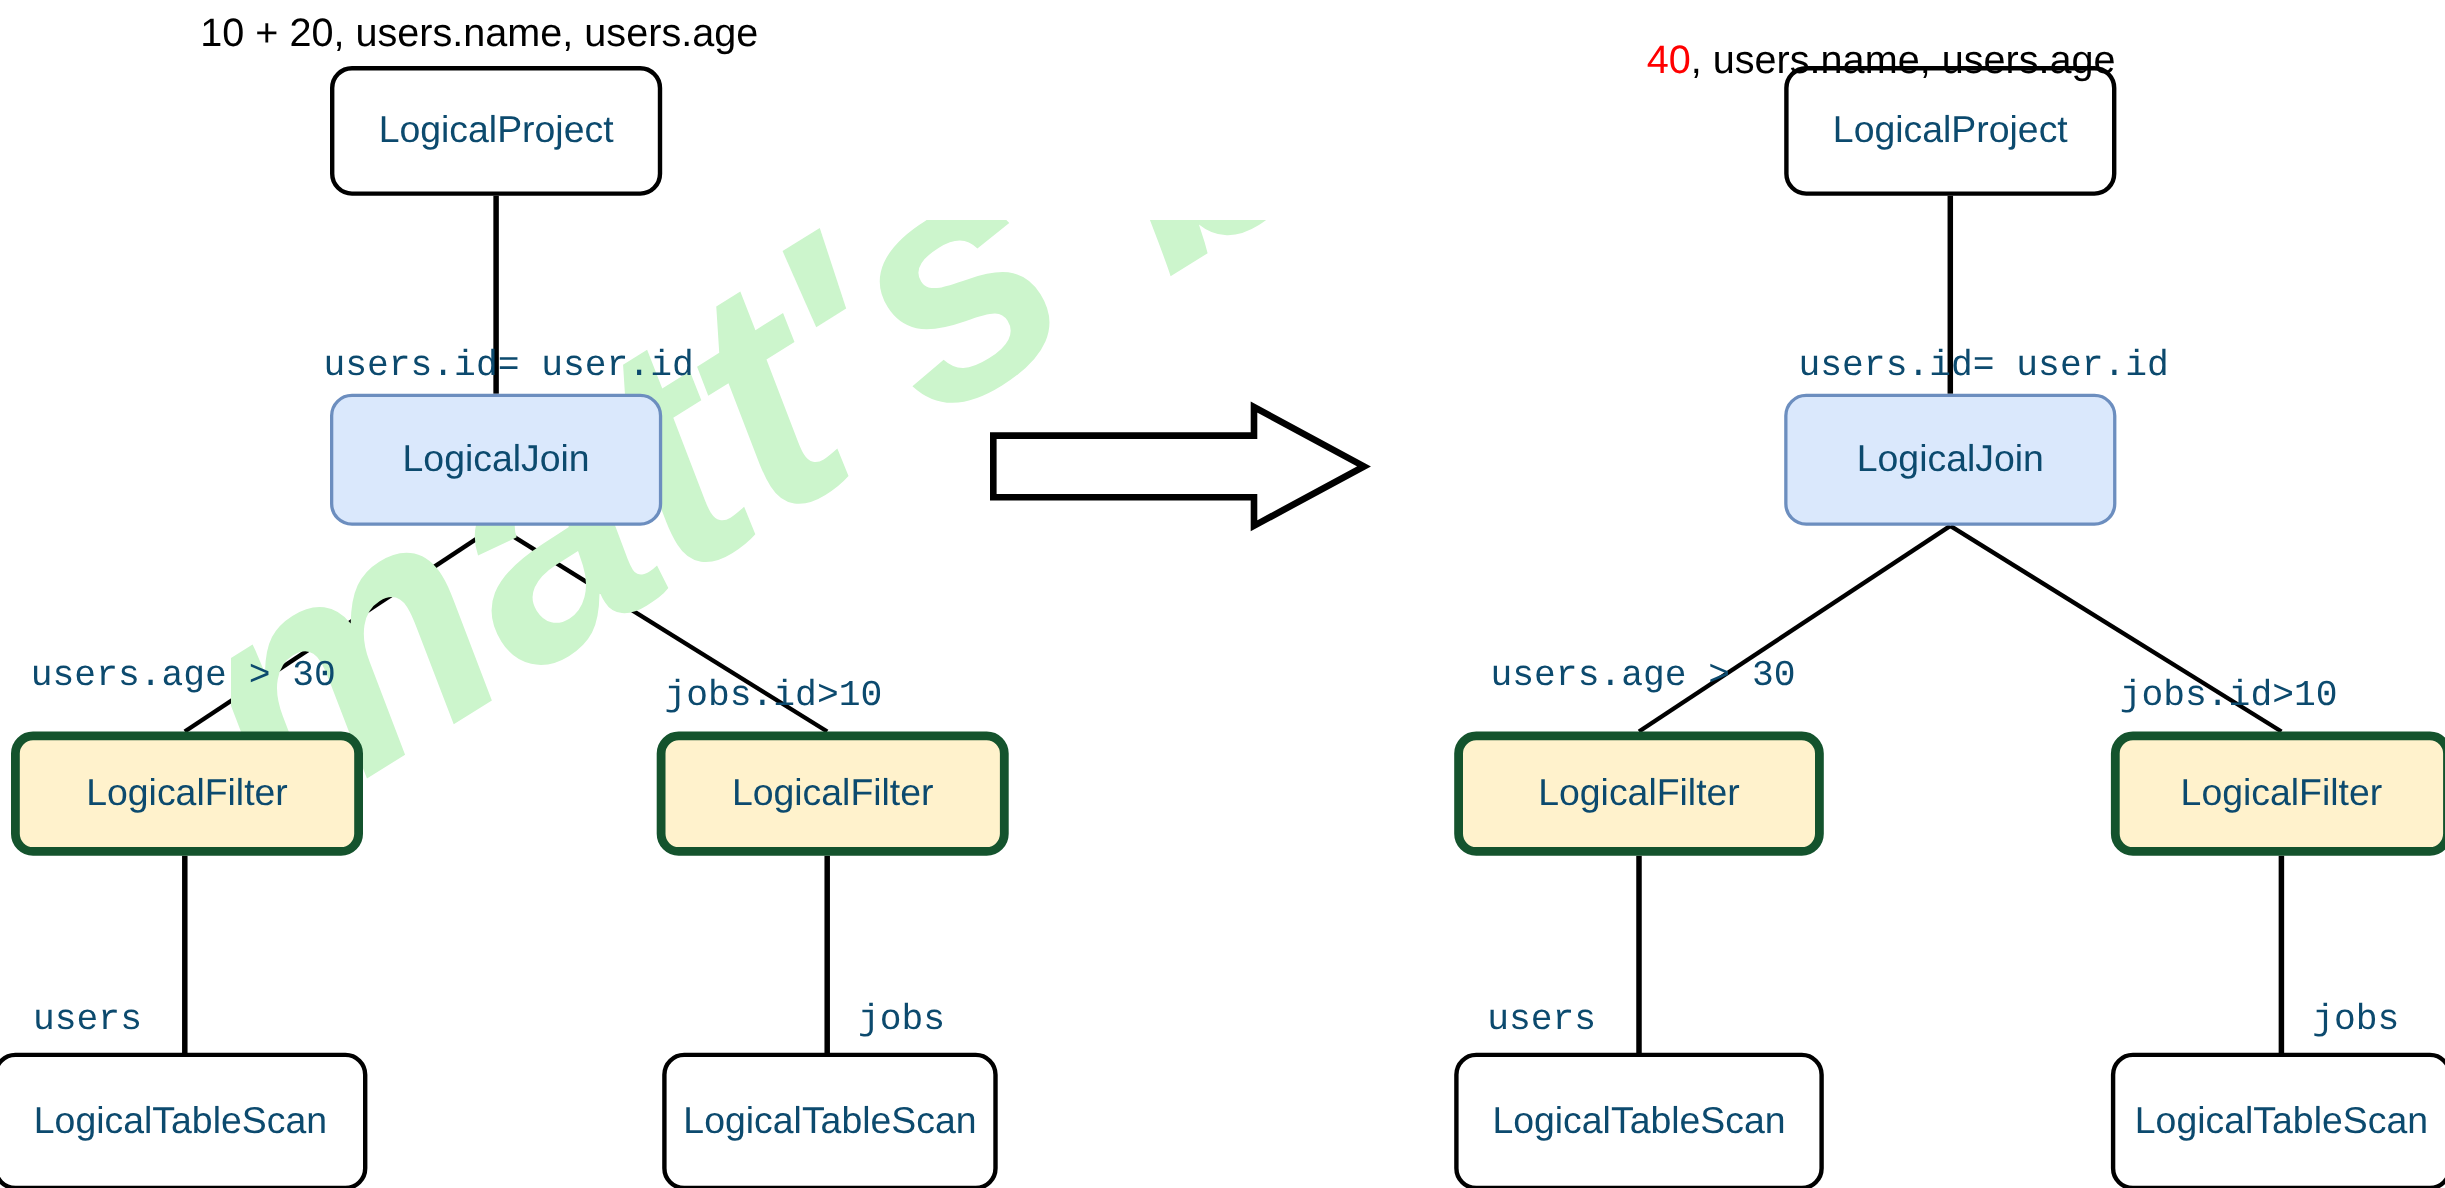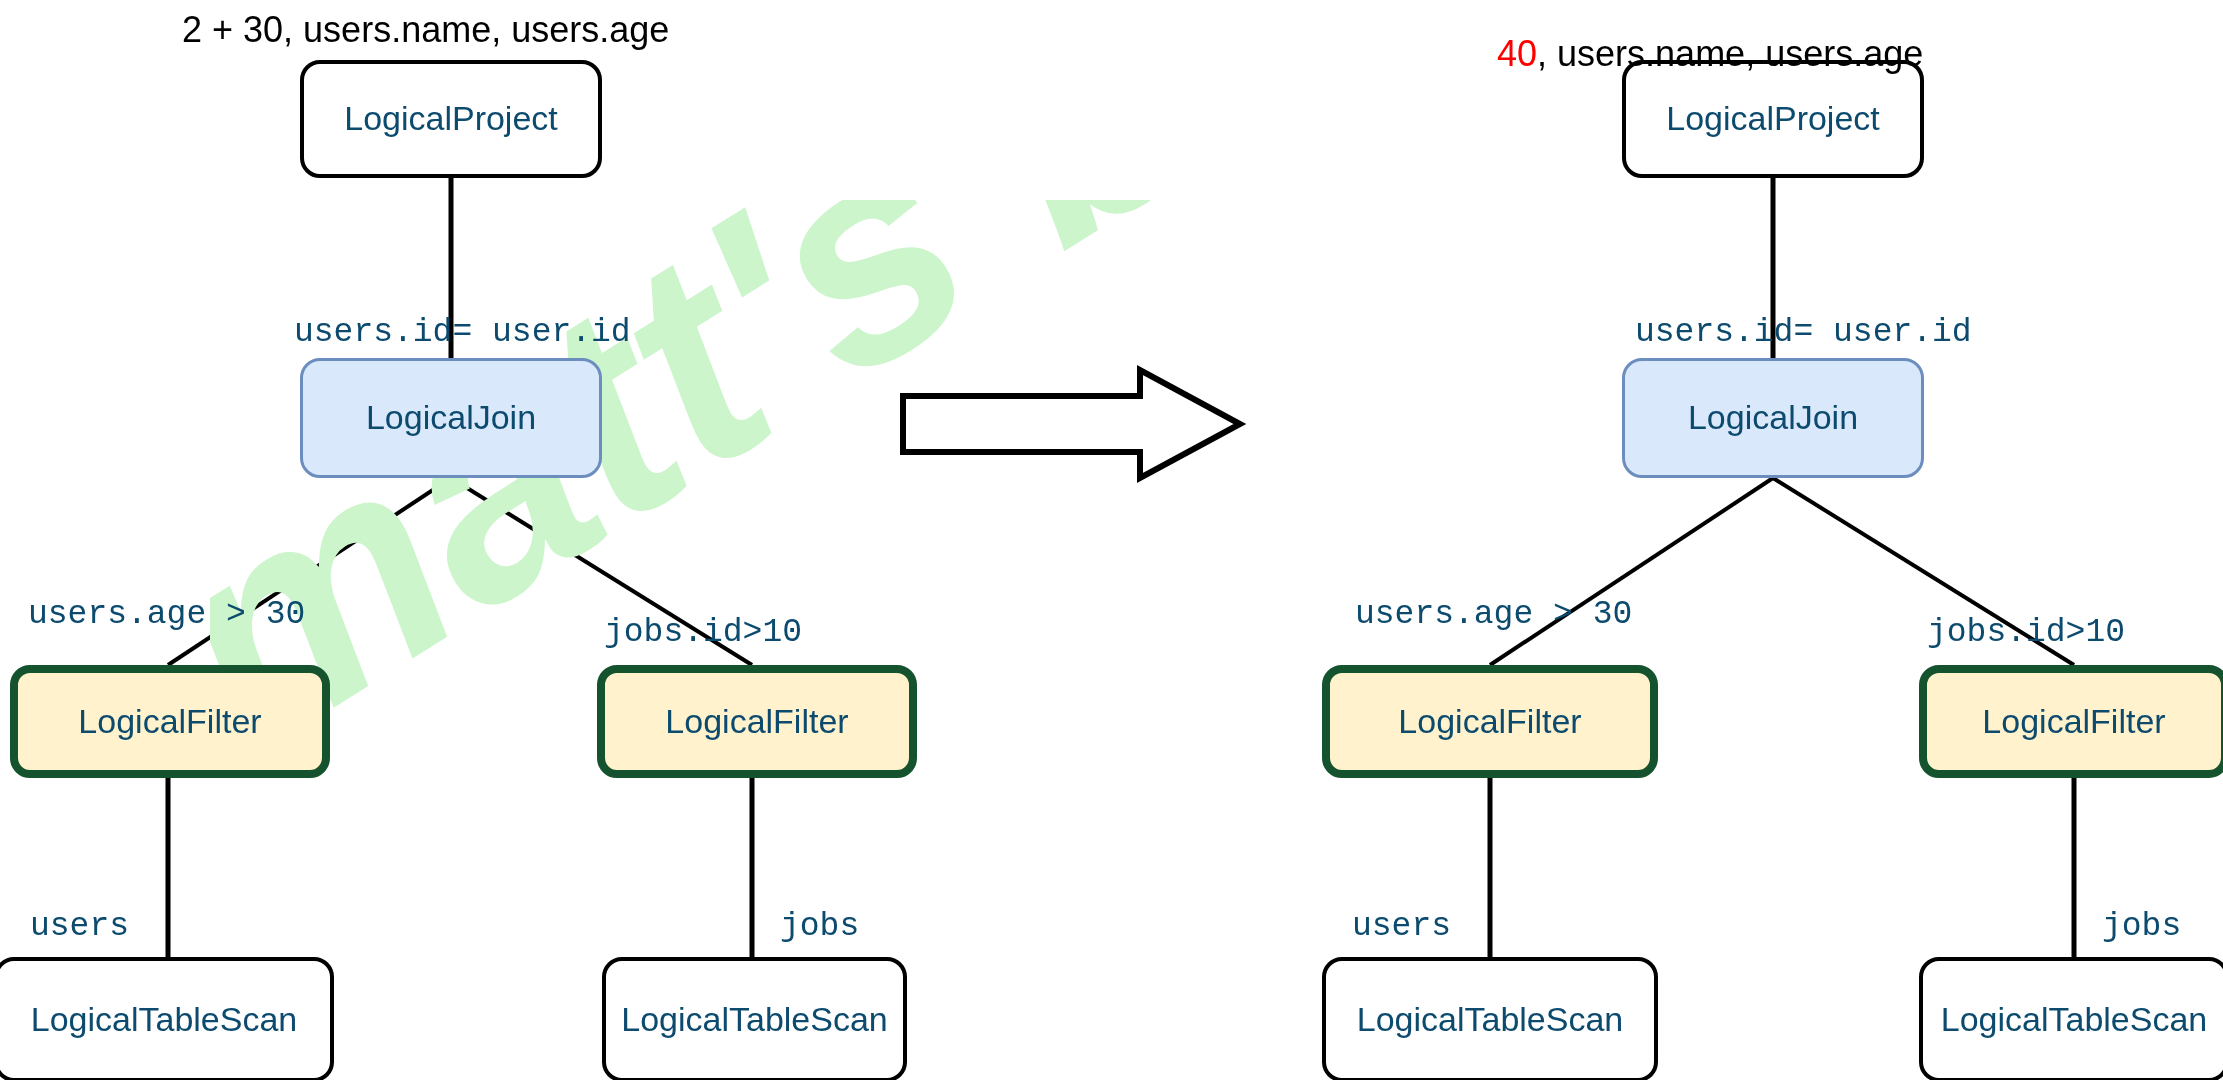--- a/index.html
+++ b/index.html
@@ -107,21 +107,21 @@
     <polygon points="903,396 1140,396 1140,370 1240,424 1140,478 1140,452 903,452" fill="#ffffff" stroke="#000000" stroke-width="6" stroke-linejoin="miter"></polygon>
 
     <line x1="1773" y1="178" x2="1773" y2="358" stroke="#000000" stroke-width="5"></line>
     <line x1="1773" y1="478" x2="1490" y2="665" stroke="#000000" stroke-width="4"></line>
     <line x1="1773" y1="478" x2="2074" y2="665" stroke="#000000" stroke-width="4"></line>
     <line x1="1490" y1="778" x2="1490" y2="960" stroke="#000000" stroke-width="5"></line>
     <line x1="2074" y1="778" x2="2074" y2="960" stroke="#000000" stroke-width="5"></line>
   </svg>
 
   <div class="header-label" style="left:182px; top:12px;">
-    <span>2 + 30</span><span>, users.name, users.age</span>
+    <span>10 + 20</span><span>, users.name, users.age</span>
   </div>
 
   <div class="node-box node-plain" style="left:300px; top:60px; width:302px; height:118px;">
     <span>LogicalProject</span>
   </div>
 
   <div class="edge-label" style="left:294px; top:316px;">
     <span>users.id= user.id</span>
   </div>
 

